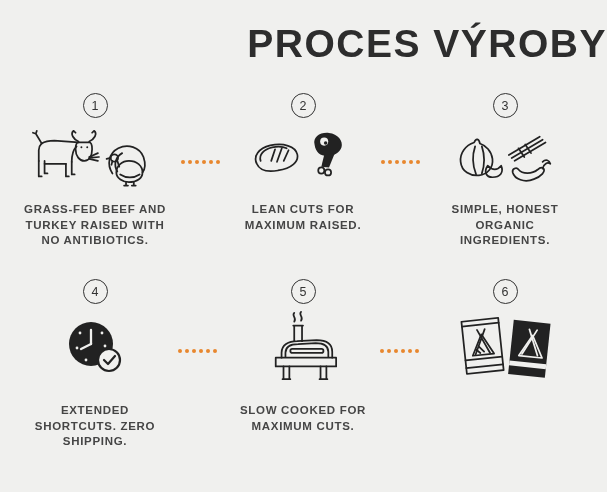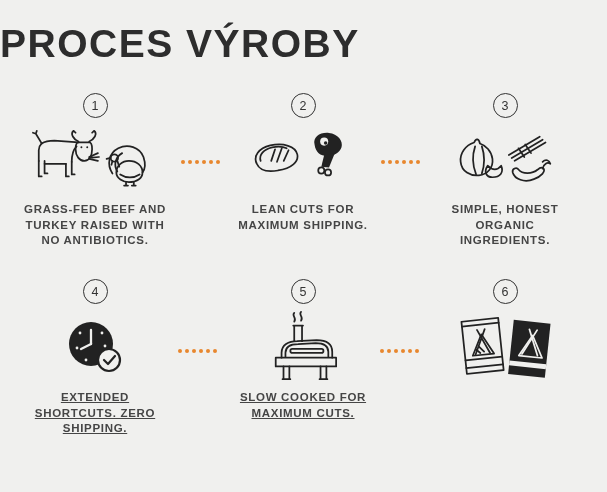--- a/index.html
+++ b/index.html
@@ -6,21 +6,21 @@
     --bg:#F0F0EE; --ink:#222222; --accent:#E8872E; --text:#454545; --title:#2D2D2D;
   }
   html,body{margin:0;padding:0;}
   body{background:#fff;font-family:"Liberation Sans", sans-serif;}
   .page{
     position:relative; width:607px; height:492px; overflow:hidden;
     background:var(--bg);
   }
   .title{
     position:absolute; top:22px; left:0; width:607px;
-    text-align:left; font-size:39px; font-weight:700;
+    text-align:right; font-size:39px; font-weight:700;
     letter-spacing:1.5px; color:var(--title);
   }
   .step{
     position:absolute; width:180px;
     display:flex; flex-direction:column; align-items:center;
   }
   #step1{left:5px;  top:93px;}
   #step2{left:213px;top:93px;}
   #step3{left:415px;top:93px;}
   #step4{left:5px;  top:279px;}
@@ -34,21 +34,21 @@
   .icon-area{
     display:flex; align-items:center; justify-content:center;
     margin-top:8px; height:62px;
   }
   .row2 .icon-area{margin-top:5px; height:76px;}
   .caption{
     margin-top:14px; text-align:center;
     font-size:11.5px; line-height:15.5px; letter-spacing:0.7px;
     color:var(--text); font-weight:700;
   }
-  .row2 .caption{margin-top:5px;text-decoration:underline;}
+  .row2 .caption{margin-top:18px;}
   .caption span{display:block; white-space:nowrap;}
   .connector{position:absolute; display:flex; gap:3px;}
   #conn1{left:181px; top:160px;}
   #conn2{left:381px; top:160px;}
   #conn3{left:178px; top:349px;}
   #conn4{left:380px; top:349px;}
   .dot{width:4px;height:4px;border-radius:50%;background:var(--accent);}
   svg{display:block;}
   svg .ln{fill:none;stroke:var(--ink);stroke-width:1.8;stroke-linecap:round;stroke-linejoin:round;}
   svg .fl{fill:var(--ink);stroke:none;}
@@ -110,21 +110,21 @@
           <circle cx="78" cy="11" r="4.2" fill="#F0F0EE"></circle>
           <circle class="fl" cx="79.5" cy="12.5" r="1.8"></circle>
           <path class="fl" d="M78,25 L89,23 L83,38 L75,37 Z"></path>
           <circle cx="75" cy="41" r="3.2" fill="#F0F0EE" stroke="#222222" stroke-width="1.8"></circle>
           <circle cx="82" cy="43" r="3.2" fill="#F0F0EE" stroke="#222222" stroke-width="1.8"></circle>
         </g>
       </svg>
     </div>
     <div class="caption">
       <span>LEAN CUTS FOR</span>
-      <span>MAXIMUM SHIPPING.</span>
+      <span>MAXIMUM RAISED.</span>
     </div>
   </div>
 
   <div class="step row1" id="step3">
     <div class="num-circle">3</div>
     <div class="icon-area">
       <svg width="108" height="60" viewBox="0 0 112 60">
         <path class="ln" d="M30,16 C29,11 26,10 24,15 C15,18 9,26 10,35 C11,45 20,50 29,49 C38,48 44,41 43,32 C42,24 36,18 30,16 Z"></path>
         <path class="ln" d="M25,19 C22,28 22,38 26,48 M32,19 C35,28 35,38 32,47"></path>
         <path class="ln" d="M38,39 C34,45 36,51 43,51 C51,51 55,46 52,39 C48,44 43,44 38,39 Z"></path>

